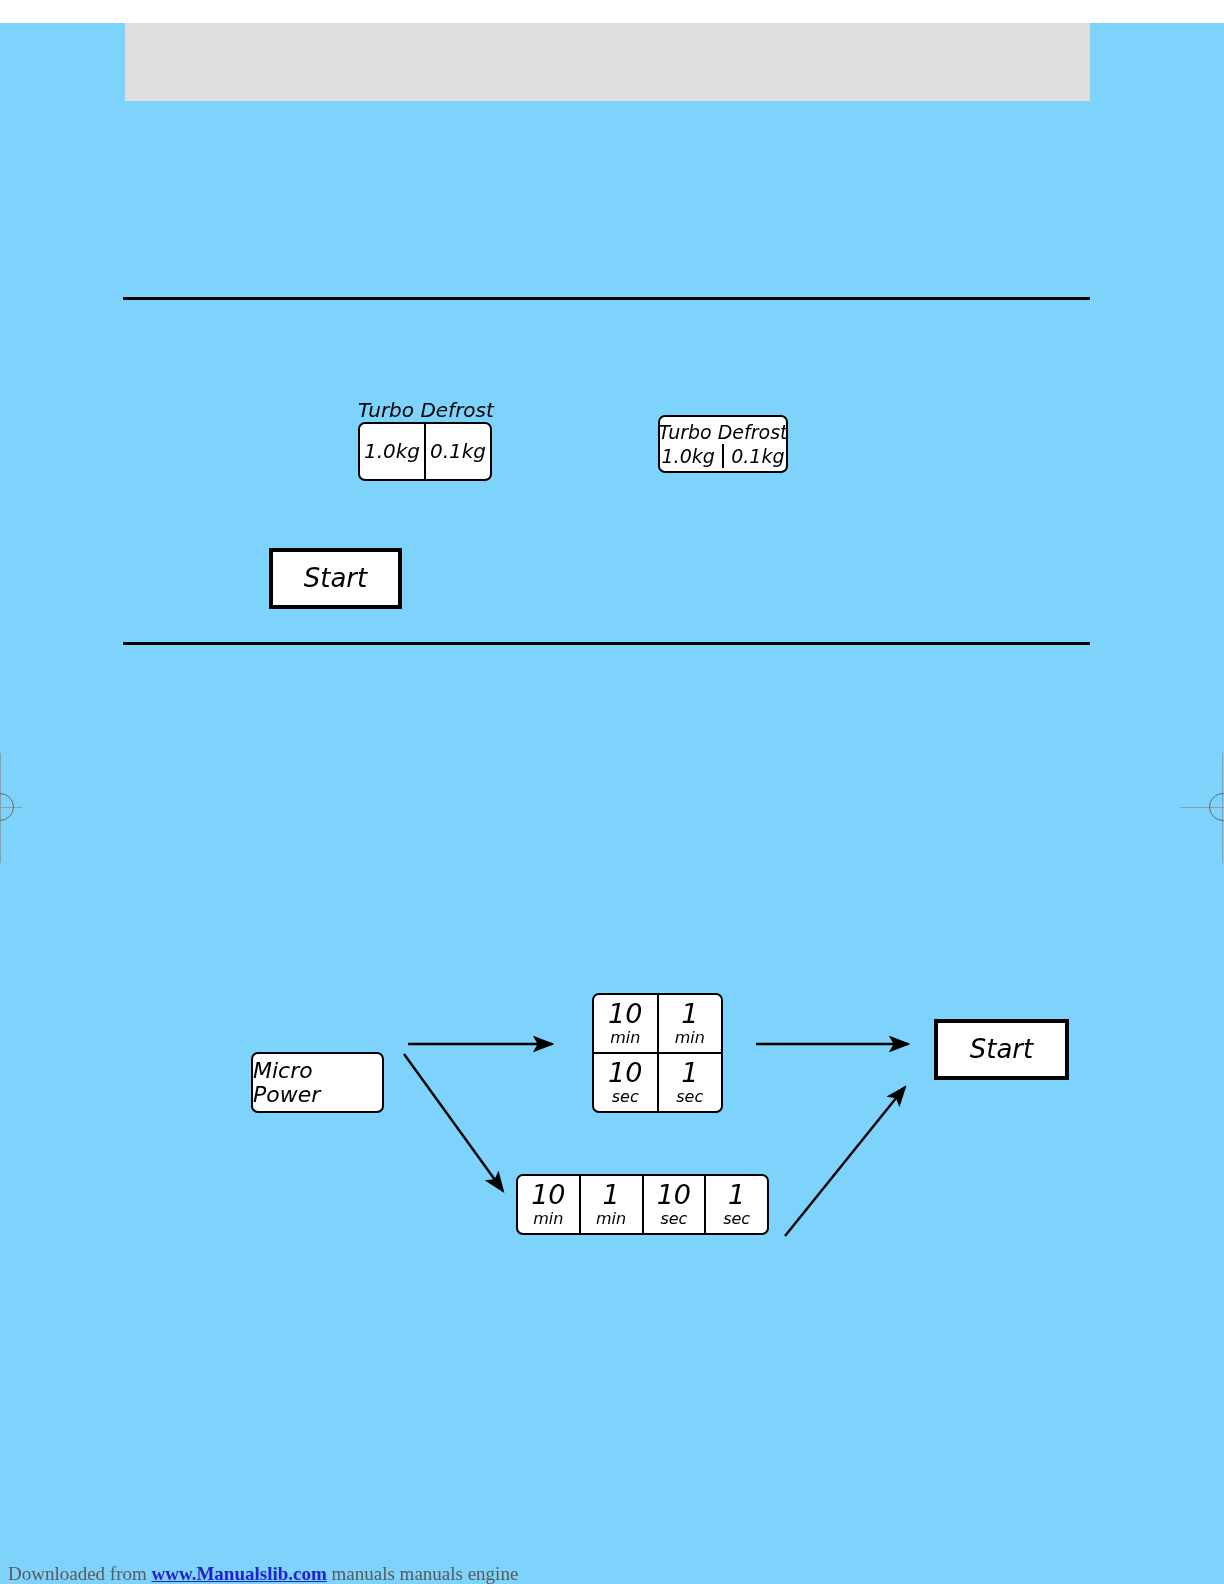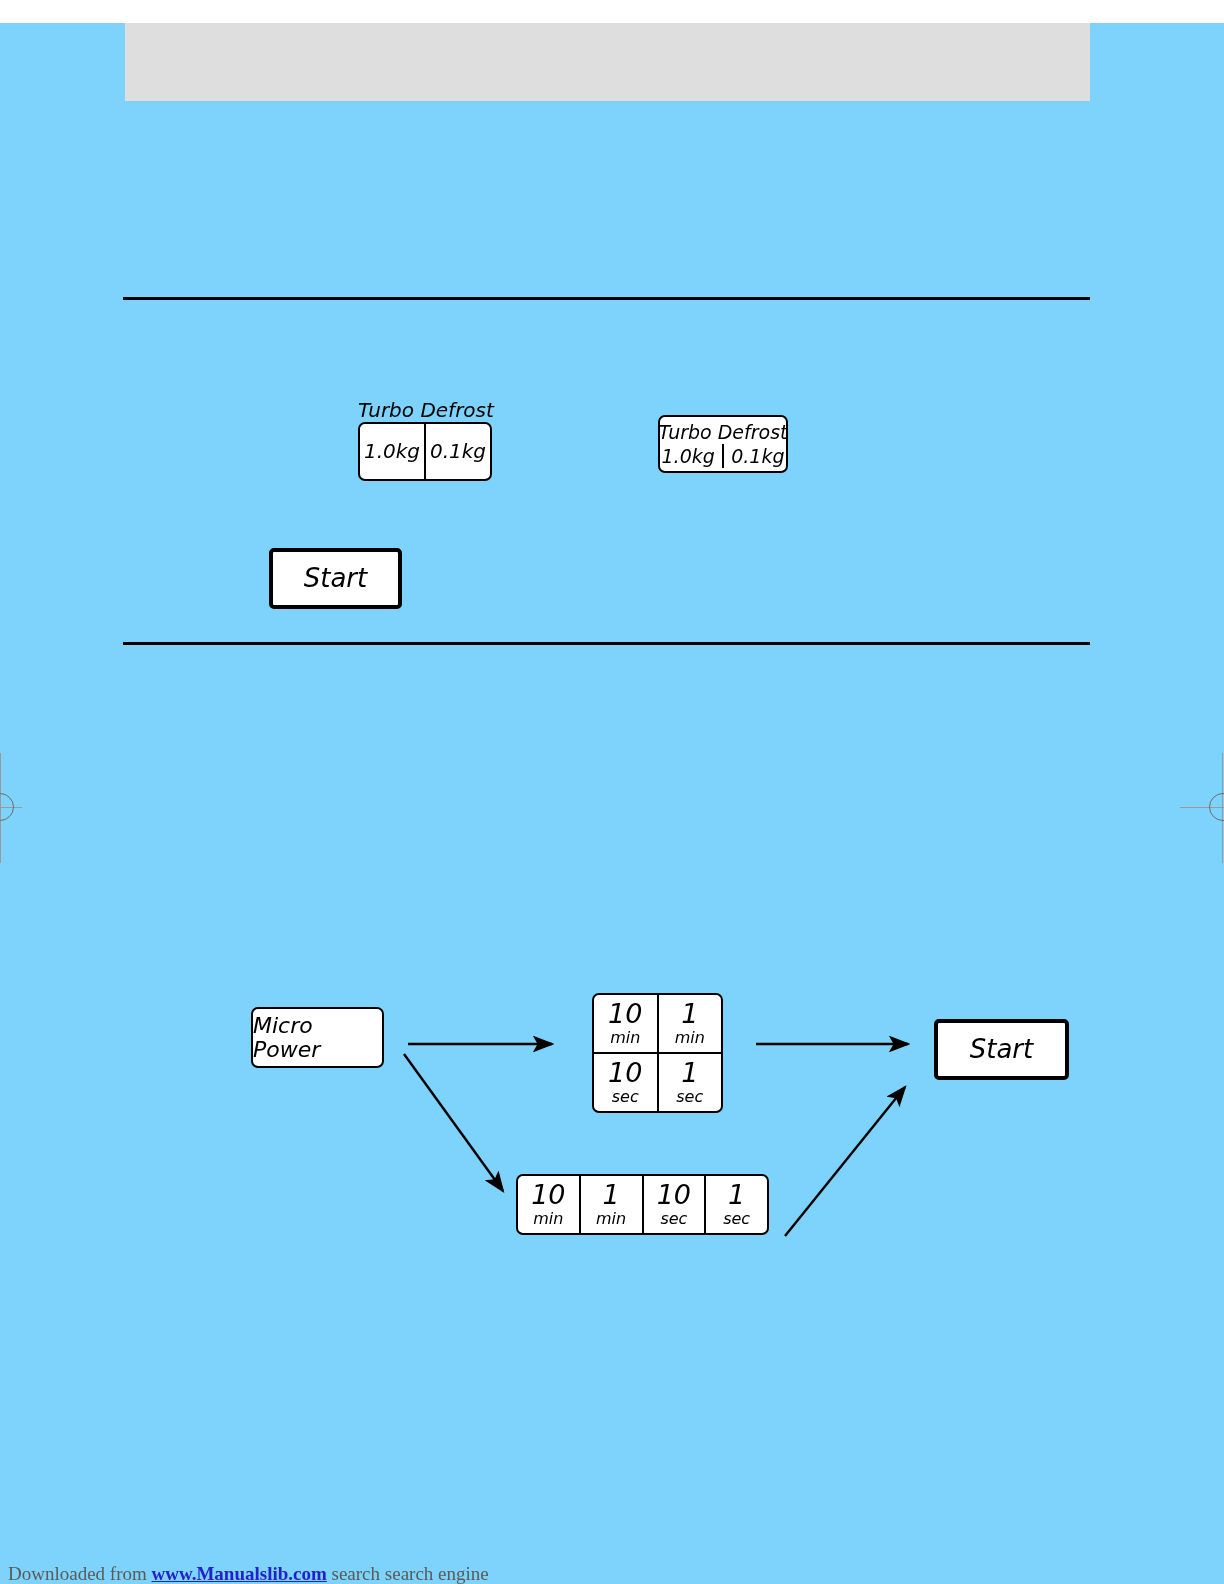--- a/index.html
+++ b/index.html
@@ -83,21 +83,21 @@
     position: absolute;
     box-sizing: border-box;
     background: #ffffff;
     border: 2.2px solid #000000;
     border-radius: 7px;
     display: flex;
     flex-direction: row;
   }
   .keybox.thick {
     border-width: 4px;
-    border-radius: 5px;
+    border-radius: 0;
   }
   .cell {
     flex: 1 1 0;
     display: flex;
     flex-direction: column;
     align-items: center;
     justify-content: center;
     font-style: italic;
     color: #000000;
     line-height: 1.05;
@@ -254,21 +254,21 @@
       <span class="v">0.1kg</span>
     </div>
   </div>
 
   <div class="keybox thick" style="left:269px; top:525px; width:133px; height:61px;">
     <div class="cell">
       <span class="startlabel">Start</span>
     </div>
   </div>
 
-  <div class="keybox" style="left:251px; top:984px; width:133px; height:61px;">
+  <div class="keybox" style="left:251px; top:1029px; width:133px; height:61px;">
     <div class="cell">
       <span class="plain" style="font-size:22px;">Micro Power</span>
     </div>
   </div>
 
   <div class="gridbox" style="left:592px; top:970px; width:131px; height:120px;">
     <div class="grow">
       <div class="cell">
         <span class="big">10</span>
         <span class="sub">min</span>
@@ -321,16 +321,16 @@
         <path d="M0,0 L9,3.5 L0,7 L2,3.5 z" fill="#000000"></path>
       </marker>
     </defs>
     <line x1="408" y1="1021" x2="552" y2="1021" stroke="#000000" stroke-width="2.4" marker-end="url(#ah)"></line>
     <line x1="404" y1="1031" x2="503" y2="1168" stroke="#000000" stroke-width="2.4" marker-end="url(#ah)"></line>
     <line x1="756" y1="1021" x2="908" y2="1021" stroke="#000000" stroke-width="2.4" marker-end="url(#ah)"></line>
     <line x1="785" y1="1213" x2="905" y2="1064" stroke="#000000" stroke-width="2.4" marker-end="url(#ah)"></line>
   </svg>
 
   <div class="footer">
-    <span>Downloaded from </span><a class="link" href="#">www.Manualslib.com</a><span> search search engine</span>
+    <span>Downloaded from </span><a class="link" href="#">www.Manualslib.com</a><span> manuals manuals engine</span>
   </div>
 
 </div>
 
 </body></html>

